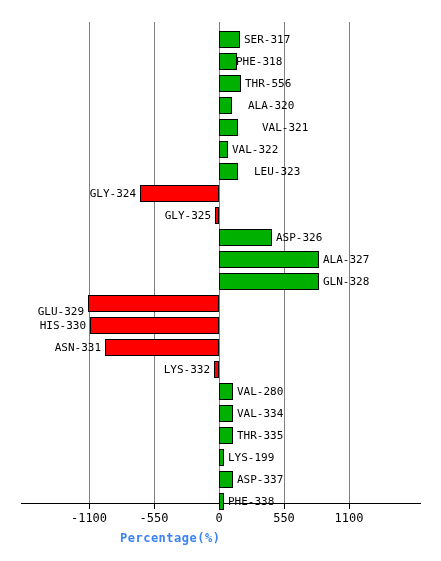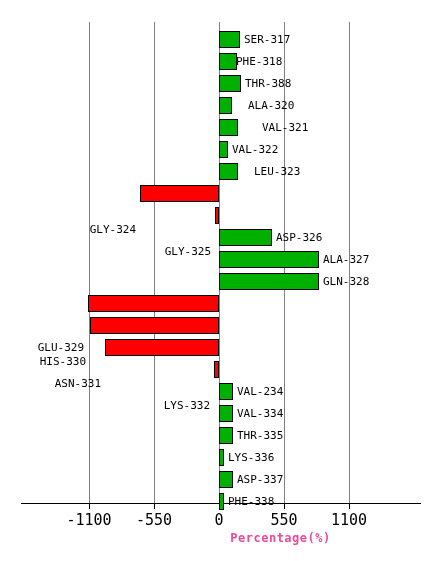--- a/index.html
+++ b/index.html
@@ -38,58 +38,57 @@
   .tick {
     position: absolute;
     width: 1px;
     height: 6px;
     background: #000000;
     top: 503px;
   }
   .tick-label {
     position: absolute;
     top: 511px;
-    font-size: 15px;
+    font-size: 12px;
     color: #000000;
     text-align: center;
     white-space: nowrap;
     transform: translateX(-50%);
     letter-spacing: 0px;
   }
   .axis-title {
     position: absolute;
     top: 531px;
     left: 0;
     width: 441px;
-    text-align: center;
     padding-left: 120px;
     box-sizing: border-box;
     font-size: 12px;
     font-weight: bold;
-    color: #ec4899;
+    color: #3b82f6;
     letter-spacing: 0.5px;
   }
   .bar {
     position: absolute;
     height: 17px;
     border: 1px solid #000000;
     box-sizing: border-box;
   }
   .bar.pos { background: #00b000; }
   .bar.neg { background: #ff0000; }
   .bar-label {
     position: absolute;
     font-size: 11px;
     color: #000000;
     white-space: nowrap;
     line-height: 17px;
     height: 17px;
   }
   .bar-label.right { text-align: left; }
-  .bar-label.left  { text-align: right; transform: translateX(-100%); margin-top: 36px; }
+  .bar-label.left  { text-align: right; transform: translateX(-100%); }
 </style>
 </head>
 <body>
 
 <div id="chart-root">
   <div id="gridlines">
       <div class="gridline" style="left: 89px;"></div>
       <div class="gridline" style="left: 154px;"></div>
       <div class="gridline" style="left: 219px;"></div>
       <div class="gridline" style="left: 284px;"></div>
@@ -107,21 +106,21 @@
       <div class="tick-label" style="left: 284px;">550</div>
       <div class="tick" style="left: 349px;"></div>
       <div class="tick-label" style="left: 349px;">1100</div>
     </div>
   <div id="bars">
       <div class="bar pos" title="SER-317: 178" style="left: 219px; top: 31px; width: 21px;"></div>
       <div class="bar-label right" style="top: 31px; left: 244px;">SER-317</div>
       <div class="bar pos" title="PHE-318: 152" style="left: 219px; top: 53px; width: 18px;"></div>
       <div class="bar-label right" style="top: 53px; left: 236px;">PHE-318</div>
       <div class="bar pos" title="THR-319: 186" style="left: 219px; top: 75px; width: 22px;"></div>
-      <div class="bar-label right" style="top: 75px; left: 245px;">THR-388</div>
+      <div class="bar-label right" style="top: 75px; left: 245px;">THR-556</div>
       <div class="bar pos" title="ALA-320: 110" style="left: 219px; top: 97px; width: 13px;"></div>
       <div class="bar-label right" style="top: 97px; left: 236px; margin-left: 12px;">ALA-320</div>
       <div class="bar pos" title="VAL-321: 161" style="left: 219px; top: 119px; width: 19px;"></div>
       <div class="bar-label right" style="top: 119px; left: 242px; margin-left: 20px;">VAL-321</div>
       <div class="bar pos" title="VAL-322: 76" style="left: 219px; top: 141px; width: 9px;"></div>
       <div class="bar-label right" style="top: 141px; left: 232px;">VAL-322</div>
       <div class="bar pos" title="LEU-323: 161" style="left: 219px; top: 163px; width: 19px;"></div>
       <div class="bar-label right" style="top: 163px; left: 242px; margin-left: 12px;">LEU-323</div>
       <div class="bar neg" title="GLY-324: -668" style="left: 140px; top: 185px; width: 79px;"></div>
       <div class="bar-label left" style="top: 185px; left: 136px;">GLY-324</div>
@@ -135,26 +134,26 @@
       <div class="bar-label right" style="top: 273px; left: 323px;">GLN-328</div>
       <div class="bar neg" title="GLU-329: -1108" style="left: 88px; top: 295px; width: 131px;"></div>
       <div class="bar-label left" style="top: 303px; left: 84px;">GLU-329</div>
       <div class="bar neg" title="HIS-330: -1091" style="left: 90px; top: 317px; width: 129px;"></div>
       <div class="bar-label left" style="top: 317px; left: 86px;">HIS-330</div>
       <div class="bar neg" title="ASN-331: -964" style="left: 105px; top: 339px; width: 114px;"></div>
       <div class="bar-label left" style="top: 339px; left: 101px;">ASN-331</div>
       <div class="bar neg" title="LYS-332: -42" style="left: 214px; top: 361px; width: 5px;"></div>
       <div class="bar-label left" style="top: 361px; left: 210px;">LYS-332</div>
       <div class="bar pos" title="VAL-333: 118" style="left: 219px; top: 383px; width: 14px;"></div>
-      <div class="bar-label right" style="top: 383px; left: 237px;">VAL-234</div>
+      <div class="bar-label right" style="top: 383px; left: 237px;">VAL-280</div>
       <div class="bar pos" title="VAL-334: 118" style="left: 219px; top: 405px; width: 14px;"></div>
       <div class="bar-label right" style="top: 405px; left: 237px;">VAL-334</div>
       <div class="bar pos" title="THR-335: 118" style="left: 219px; top: 427px; width: 14px;"></div>
       <div class="bar-label right" style="top: 427px; left: 237px;">THR-335</div>
       <div class="bar pos" title="LYS-336: 42" style="left: 219px; top: 449px; width: 5px;"></div>
-      <div class="bar-label right" style="top: 449px; left: 228px;">LYS-336</div>
+      <div class="bar-label right" style="top: 449px; left: 228px;">LYS-199</div>
       <div class="bar pos" title="ASP-337: 118" style="left: 219px; top: 471px; width: 14px;"></div>
       <div class="bar-label right" style="top: 471px; left: 237px;">ASP-337</div>
       <div class="bar pos" title="PHE-338: 42" style="left: 219px; top: 493px; width: 5px;"></div>
       <div class="bar-label right" style="top: 493px; left: 228px;">PHE-338</div>
     </div>
   <div class="axis-title">Percentage(%)</div>
 </div>
 
 </body></html>

